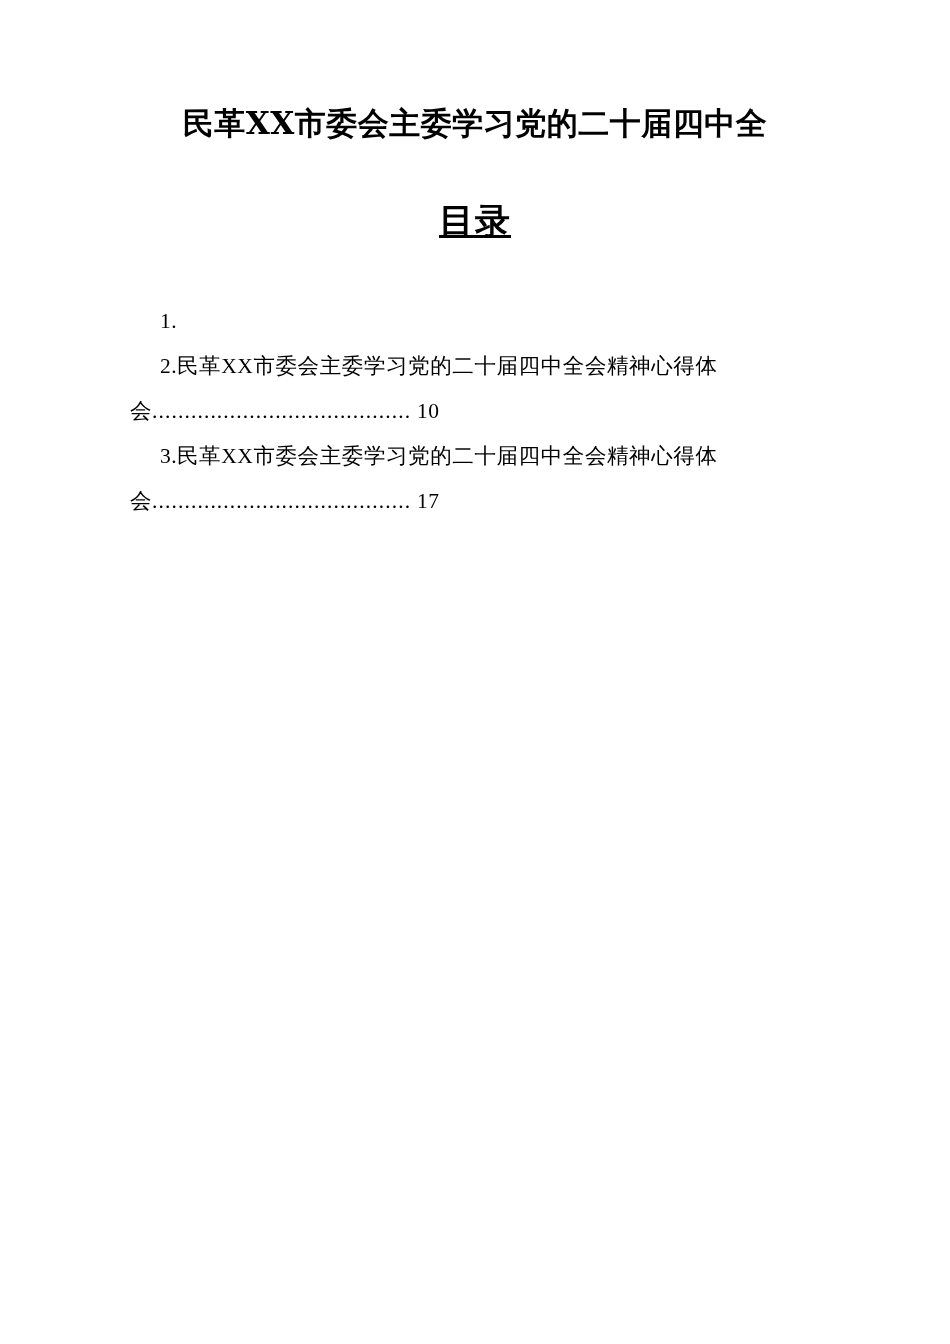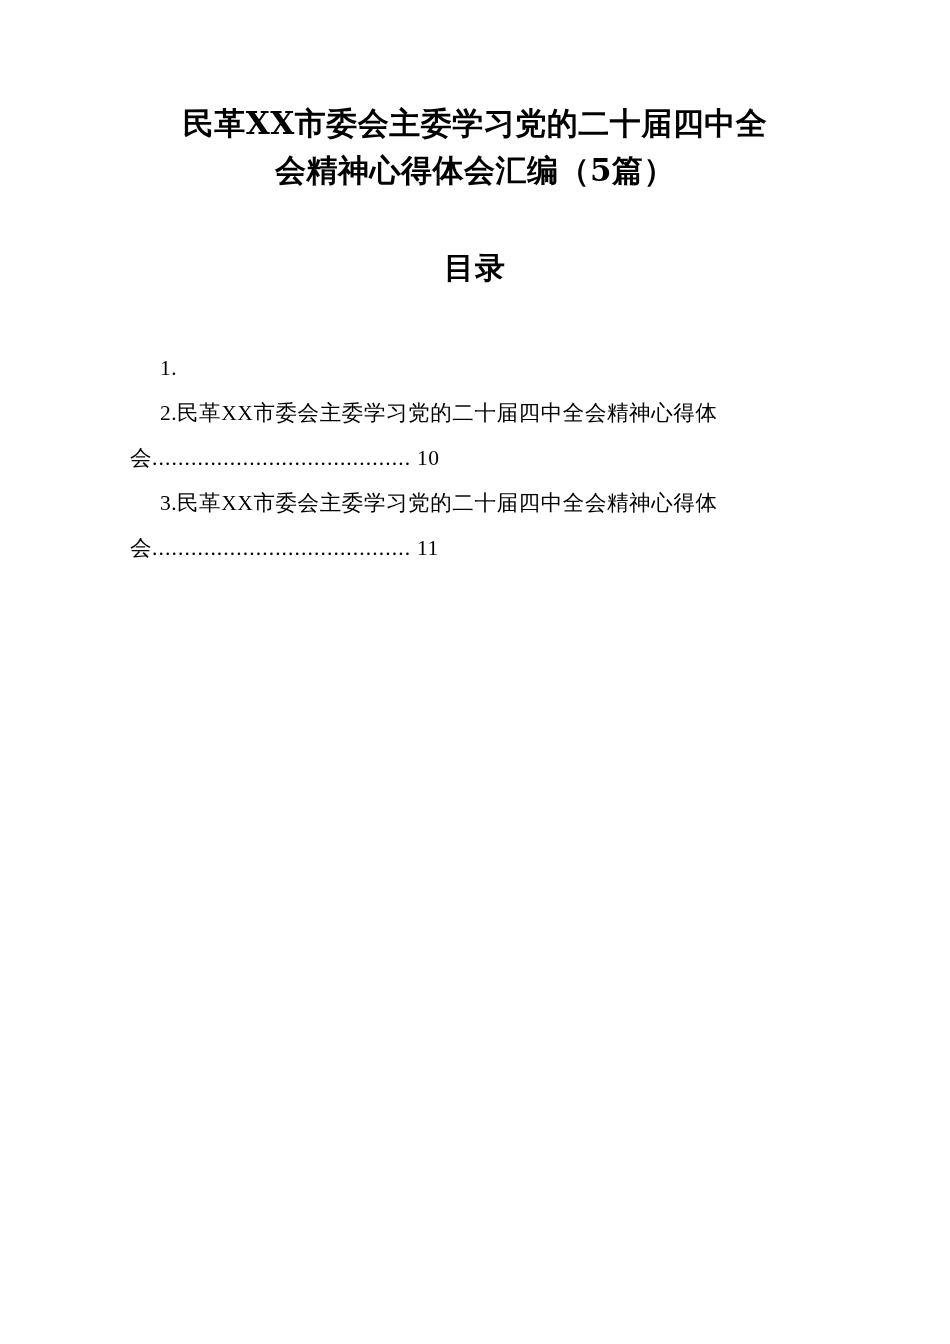--- a/index.html
+++ b/index.html
@@ -34,25 +34,26 @@
     font-weight: bold;
     font-size: 31px;
     line-height: 47px;
     text-align: center;
     letter-spacing: 0.5px;
     margin: 0;
   }
   .toc-heading {
     font-family: "DejaVu Serif", "Liberation Serif", serif;
     font-weight: bold;
-    font-size: 30px;
+    font-size: 35px;
     line-height: 44px;
     text-align: center;
     margin: 52px 0 0 0;
     letter-spacing: 1px;
+    text-decoration: underline;
   }
   .toc-list {
     margin: 56px 0 0 0;
     padding: 0;
     list-style: none;
   }
   .toc-entry {
     font-family: "Liberation Serif", "DejaVu Serif", serif;
     font-size: 21.5px;
     line-height: 45px;
@@ -78,36 +79,35 @@
   }
 </style>
 </head>
 <body>
 
 <div class="page">
   <div class="content">
 
     <h1 class="doc-title">
       <span>民革XX市委会主委学习党的二十届四中全</span><br>
-      <span>会精神心得体会汇编（5篇）</span>
     </h1>
 
     <h2 class="toc-heading">目录</h2>
 
     <ul class="toc-list">
 
       <li class="toc-entry first-entry">
         <span class="num num-line">1.</span>
       </li>
 
       <li class="toc-entry">
         <span class="num">2.</span><span>民革XX市委会主委学习党的二十届四中全会精神心得体会</span><span class="leader">........................................</span>&nbsp;<span class="pageno">10</span>
       </li>
 
       <li class="toc-entry">
-        <span class="num">3.</span><span>民革XX市委会主委学习党的二十届四中全会精神心得体会</span><span class="leader">........................................</span>&nbsp;<span class="pageno">11</span>
+        <span class="num">3.</span><span>民革XX市委会主委学习党的二十届四中全会精神心得体会</span><span class="leader">........................................</span>&nbsp;<span class="pageno">17</span>
       </li>
 
 
 
     </ul>
   </div>
 </div>
 
 </body></html>

